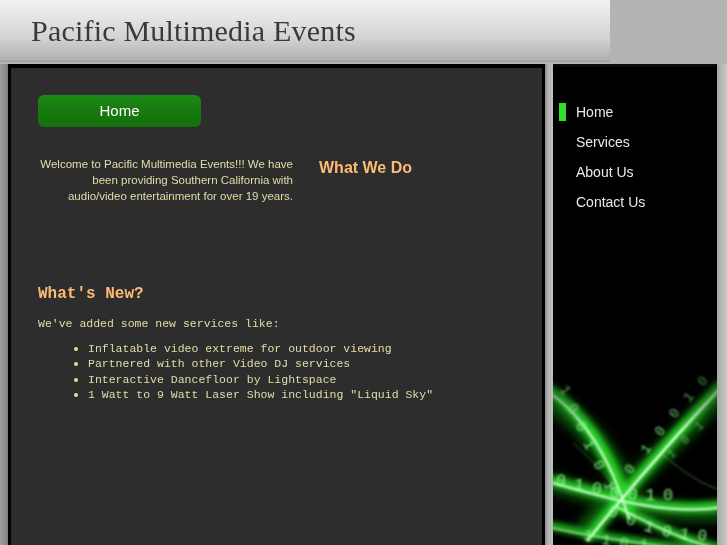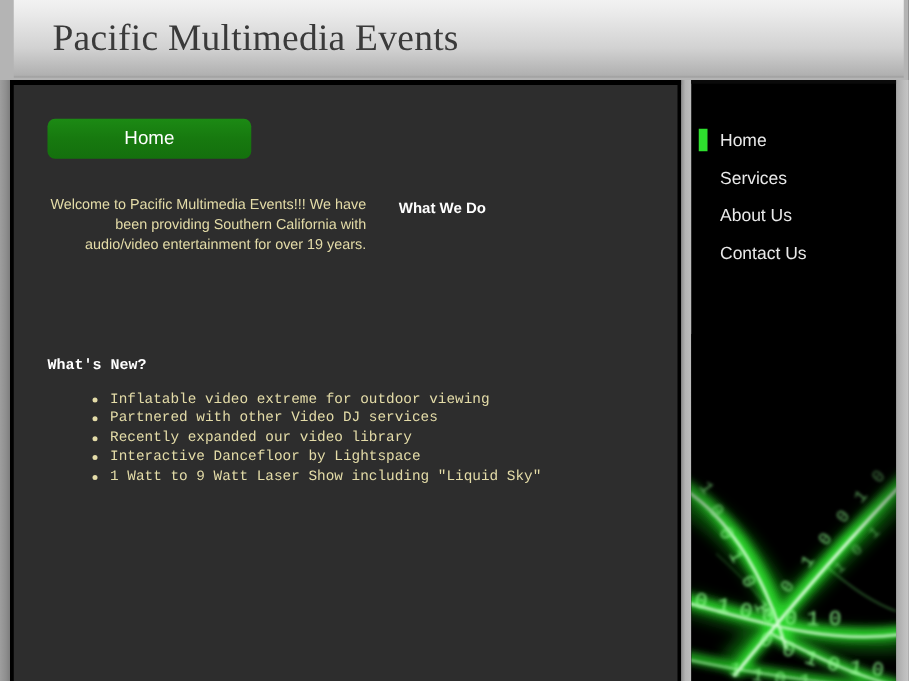--- a/index.html
+++ b/index.html
@@ -11,22 +11,22 @@
     height: 545px;
     overflow: hidden;
     background: #b4b4b4;
     font-family: "Liberation Sans", sans-serif;
     position: relative;
   }
 
   
   #site-header {
     position: absolute;
-    left: 11px; top: 0;
-    width: 712px;
+    left: 0; top: 0;
+    width: 610px;
     height: 62px;
     background: linear-gradient(to bottom, #f2f2f2 0%, #eaeaea 18%, #d2d2d2 62%, #b0b0b0 97%, #9a9a9a 100%);
     box-sizing: border-box;
   }
   #site-title {
     position: absolute;
     left: 31px;
     top: 14px;
     font-family: "Liberation Serif", serif;
     font-size: 30px;
@@ -71,23 +71,23 @@
     left: 27px;
     top: 88px;
     width: 255px;
     font-size: 11.5px;
     line-height: 16px;
     color: #e4dca8;
     text-align: right;
   }
 
   .section-heading {
-    font-size: 12px;
+    font-size: 16px;
     font-weight: bold;
-    color: #ffffff;
+    color: #fdba74;
     margin: 0;
   }
 
   #what-we-do-block {
     position: absolute;
     left: 308px;
     top: 91px;
     width: 190px;
   }
   #what-we-do-block .section-heading {
@@ -228,24 +228,24 @@
   <div id="home-button">Home</div>
 
   <div class="intro-text">Welcome to Pacific Multimedia Events!!!  We have been providing Southern California with audio/video entertainment for over 19 years.</div>
 
   <div id="what-we-do-block">
     <div class="section-heading">What We Do</div>
   </div>
 
   <div id="whats-new-block">
     <div class="section-heading">What's New?</div>
+    <p id="whats-new-intro">We've added some new services like:</p>
     <ul id="whats-new-list">
       <li>Inflatable video extreme for outdoor viewing</li>
       <li>Partnered with other Video DJ services</li>
-      <li>Recently expanded our video library</li>
       <li>Interactive Dancefloor by Lightspace</li>
       <li>1 Watt to 9 Watt Laser Show including "Liquid Sky"</li>
     </ul>
   </div>
 
 </div>
 
 <div id="gap-strip"></div>
 
 <div id="sidebar">

